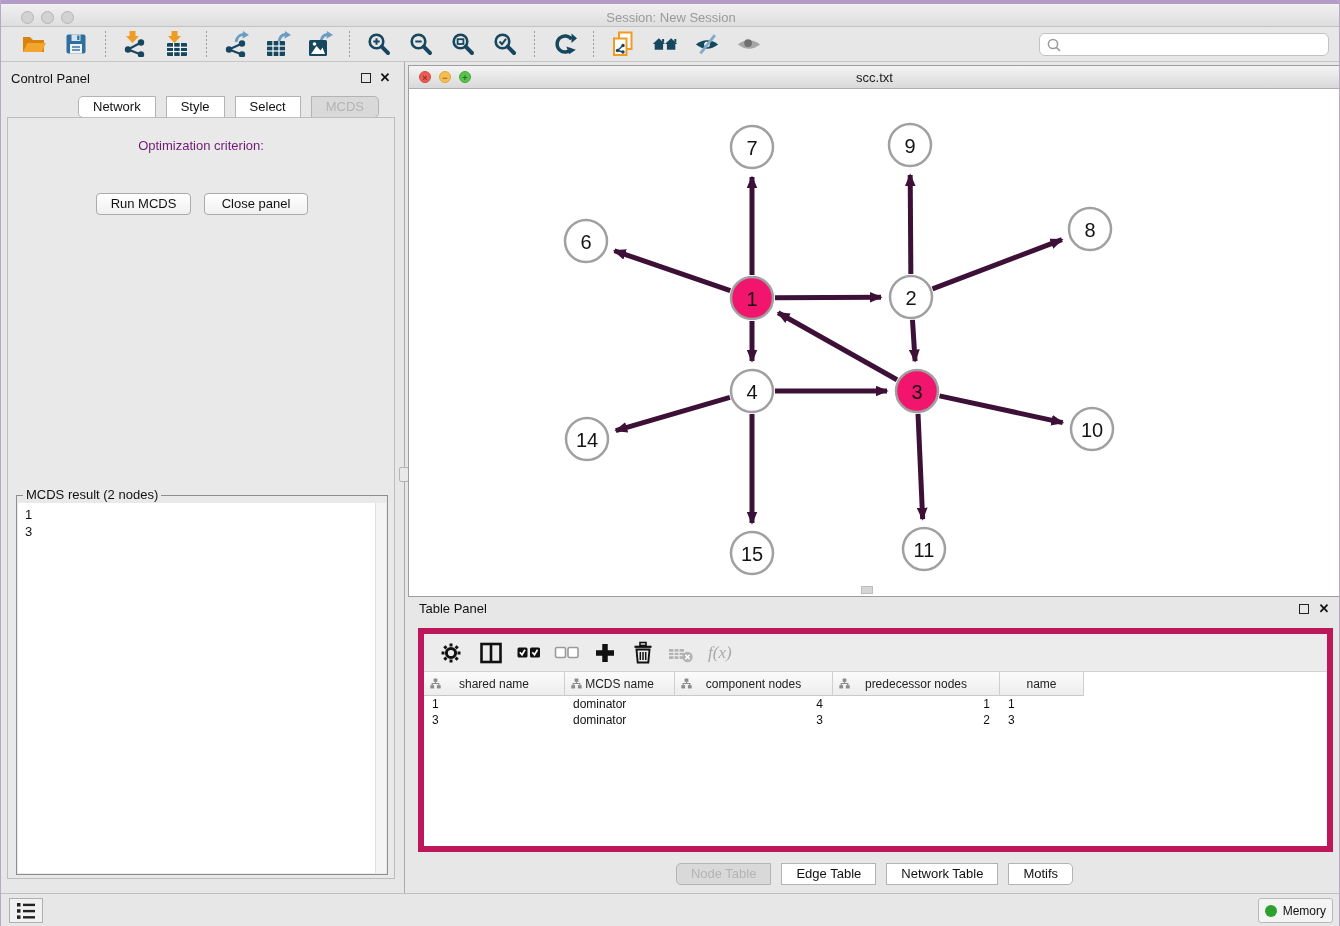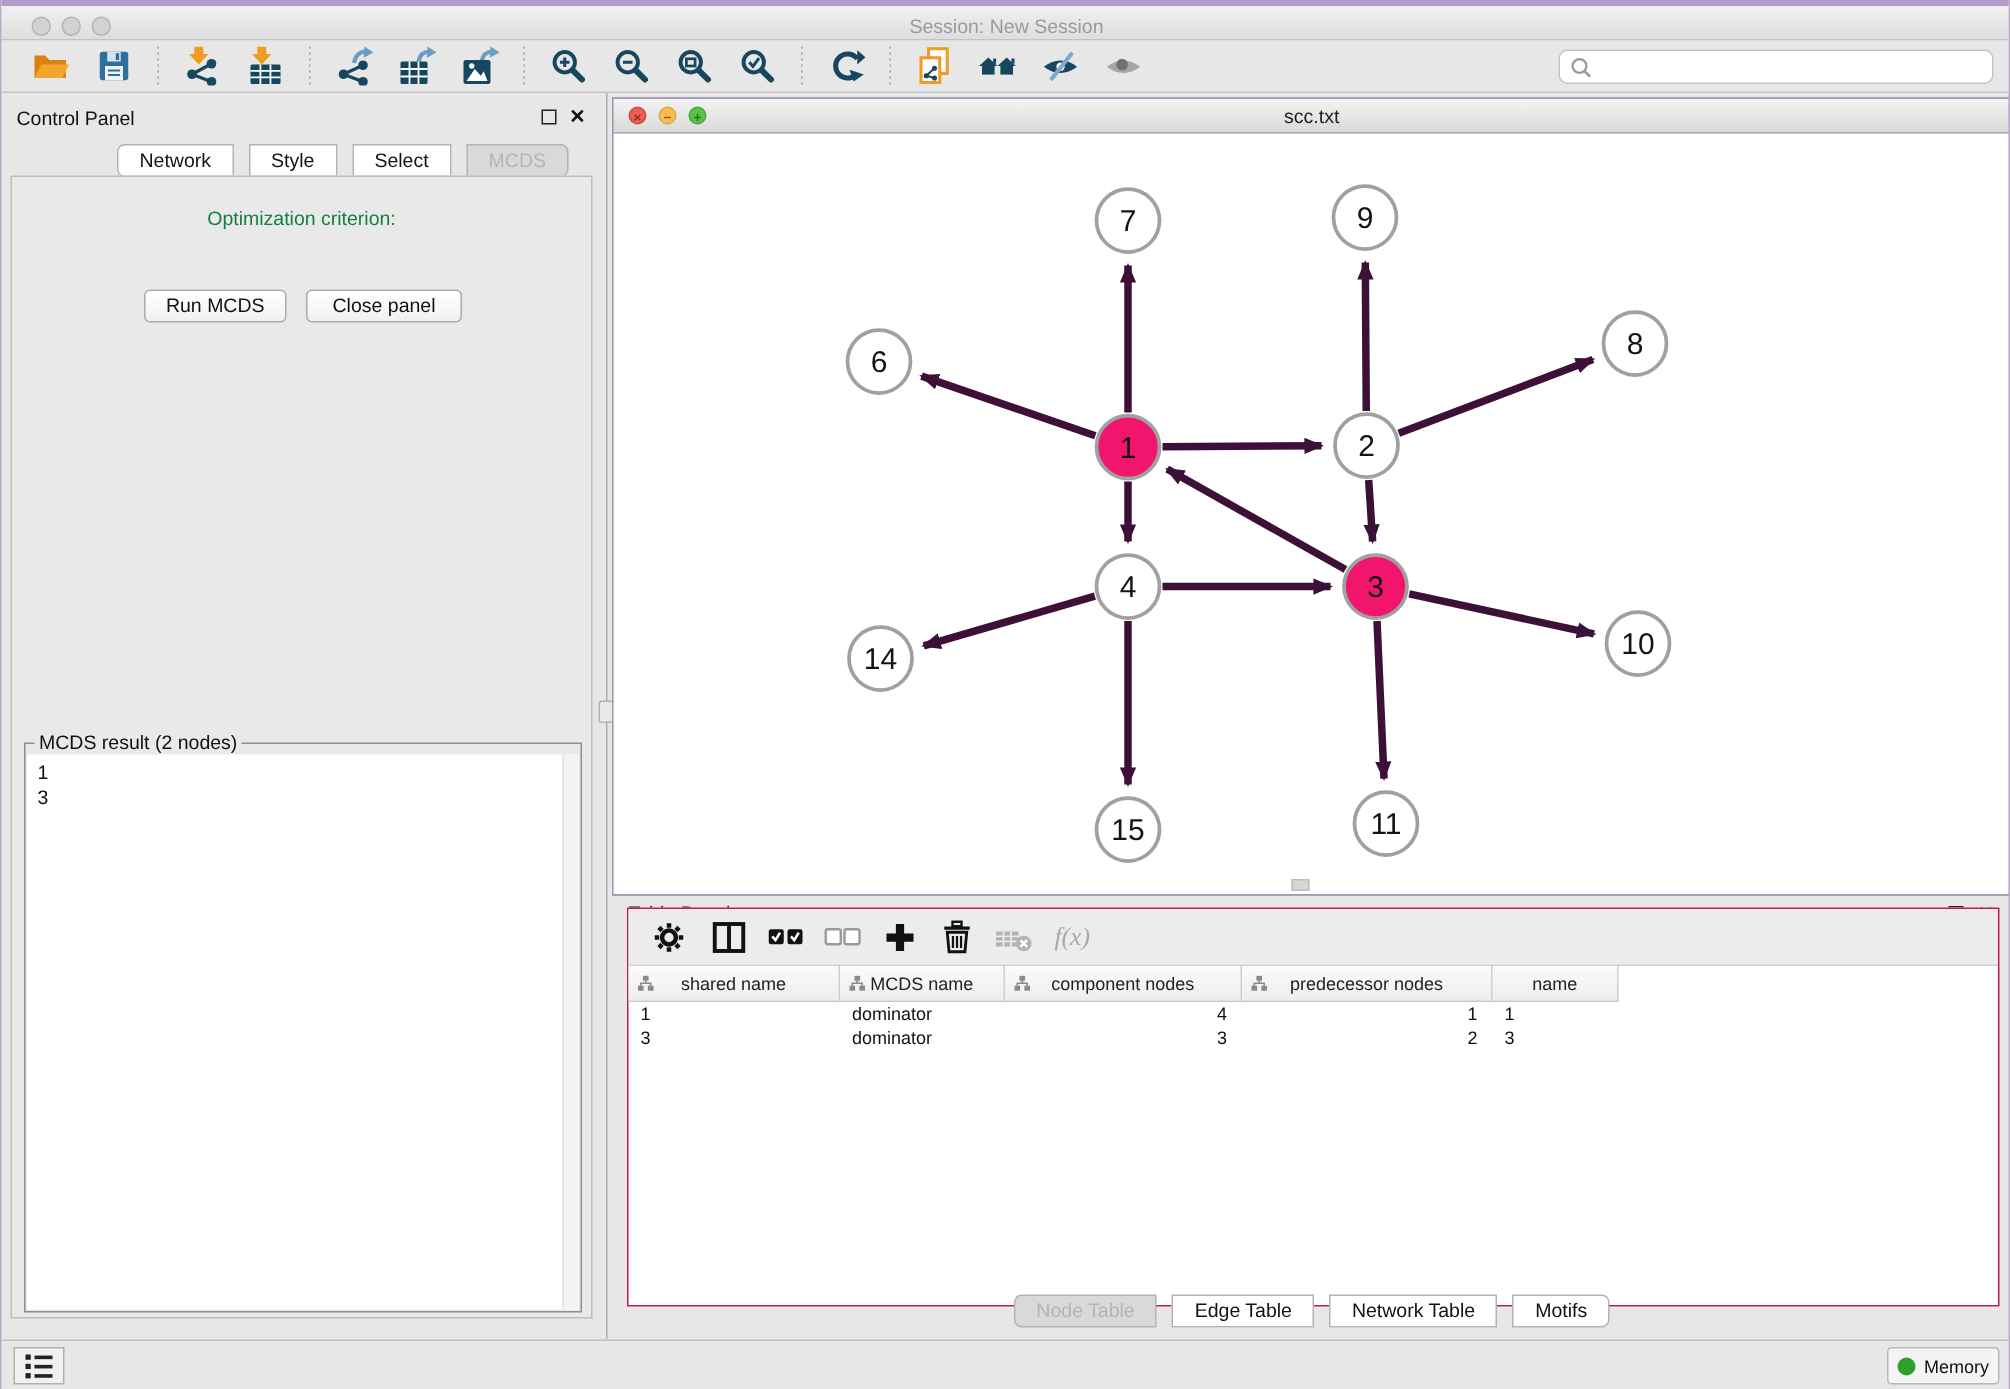--- a/index.html
+++ b/index.html
@@ -49,21 +49,21 @@
   .seg-tabs { position:absolute; display:flex;gap:11px; }
   .seg-tab { height:22px; line-height:20px; padding:0 14px; background:#fff;
     border:1px solid #b3b3b3; margin-left:-1px; font-size:13px; color:#111; text-align:center; }
   .seg-tab:first-child { border-radius:5px 0 0 5px; margin-left:0; }
   .seg-tab:last-child { border-radius:0 5px 5px 0; }
   .seg-tab.selected { background:#d9d9d9; color:#b4b4b4; }
   .cp-tabs { left:77px; top:96px; }
 
   .cp-box { position:absolute; left:6px; top:117px; width:388px; height:762px;
     background:#e9e9e9; border:1px solid #bdbdbd; }
-  .opt-label { position:absolute; left:0; width:100%; top:20px; text-align:center; font-size:13px; color:#15803d; }
+  .opt-label { position:absolute; left:0; width:100%; top:20px; text-align:center; font-size:13px; color:#701a75; }
   .dropdown { position:absolute; left:39px; top:41px; width:310px; height:23px;
     background:linear-gradient(#ffffff,#f2f2f2); border:1px solid #ababab; border-radius:4px;
     font-size:13px; color:#111; display:flex; align-items:center; padding-left:14px; }
   .dd-stepper { position:absolute; right:10px; top:3px; width:10px; height:16px; }
   .dd-stepper svg { display:block; }
   .btn { background:linear-gradient(#ffffff,#f0f0f0); border:1px solid #ababab; border-radius:4px;
     font-size:13px; color:#111; height:22px; line-height:20px; text-align:center; position:absolute; }
   .btn-run { left:88px; top:75px; width:95px; }
   .btn-close { left:196px; top:75px; width:104px; }
 
@@ -92,22 +92,22 @@
   .mt-zoom::before{content:"+";}
   .net-canvas { position:absolute; left:0; top:23px; width:931px; height:507px; background:#fff; }
   .net-canvas svg { position:absolute; left:0; top:0; }
   .net-hscroll-thumb { position:absolute; left:452px; bottom:2px; width:12px; height:8px;
     background:#d6d6d6; border:1px solid #bdbdbd; }
 
   
   .tp-header { position:absolute; left:407px; top:597px; width:933px; height:26px; }
   .tp-title { position:absolute; left:11px; top:4px; font-size:13px; color:#111; }
   .tp-header .panel-float { right:32px; } .tp-header .panel-close { right:10px; }
-  .tp-box { position:absolute; left:417px; top:605px; width:915px; height:266px;
-    background:#fff; border:1px solid #be185d; }
+  .tp-box { position:absolute; left:417px; top:628px; width:915px; height:224px;
+    background:#fff; border:6px solid #be185d; }
   .tp-toolbar { position:absolute; left:0; top:0; width:100%; height:38px; background:#ececec;
     border-bottom:1px solid #d2d2d2; display:flex; align-items:center; padding-left:10px; }
   .tp-icon { width:26px; height:26px; display:inline-flex; align-items:center; justify-content:center;
     margin:0 6px; flex:0 0 auto; }
   .fx { font-family:"Liberation Serif", serif; font-style:italic; font-size:17px; color:#a9a9a9; margin-left:8px; }
 
   .tbl-head { position:absolute; left:0; top:38px; height:24px; display:flex;
     border-bottom:1px solid #c9c9c9; background:linear-gradient(#fbfbfb,#ededed); }
   .th { position:relative; height:24px; border-right:1px solid #cfcfcf;
     font-size:12px; color:#222; text-align:center; line-height:24px; }

